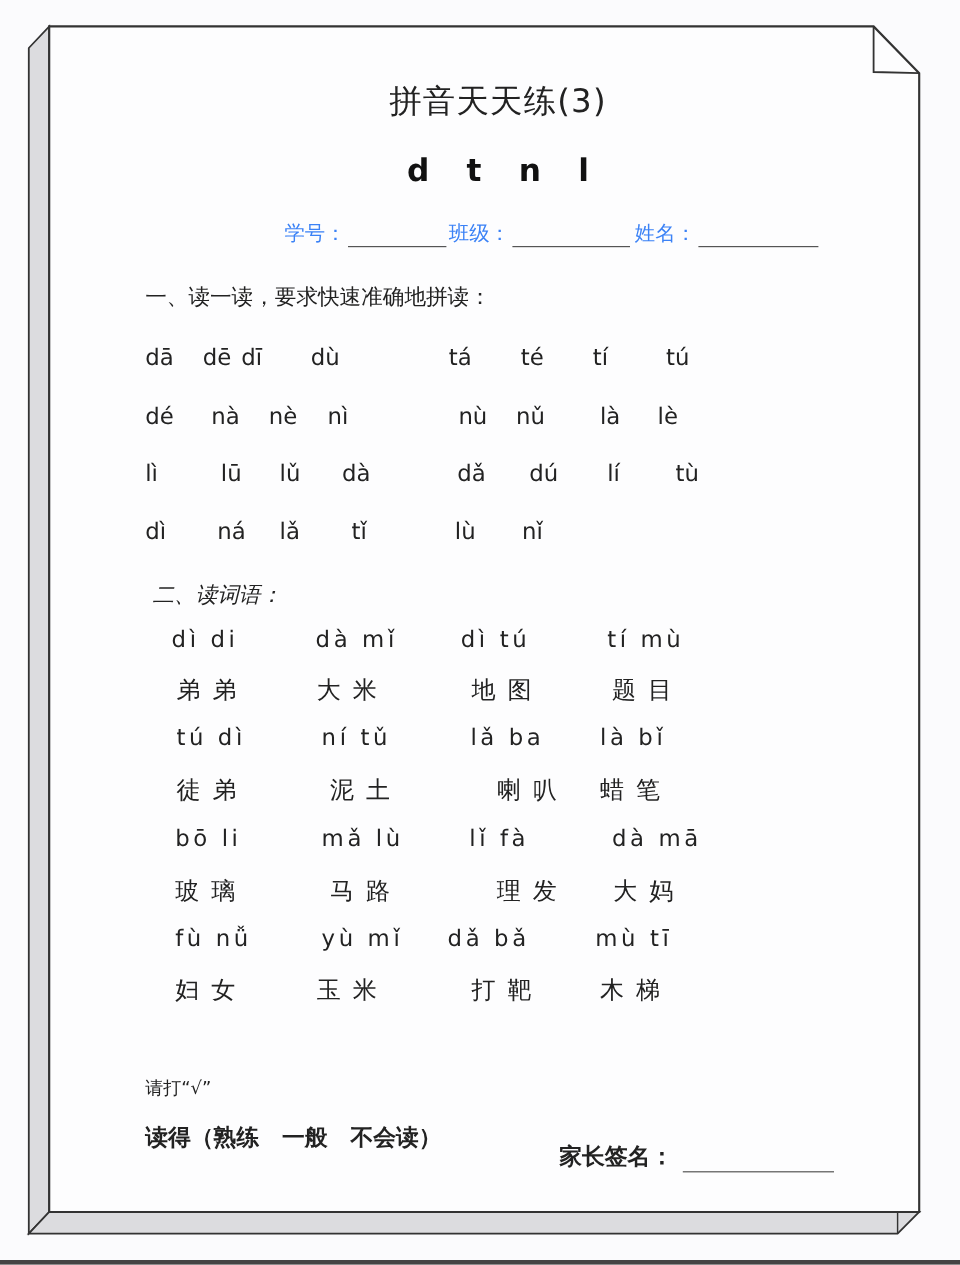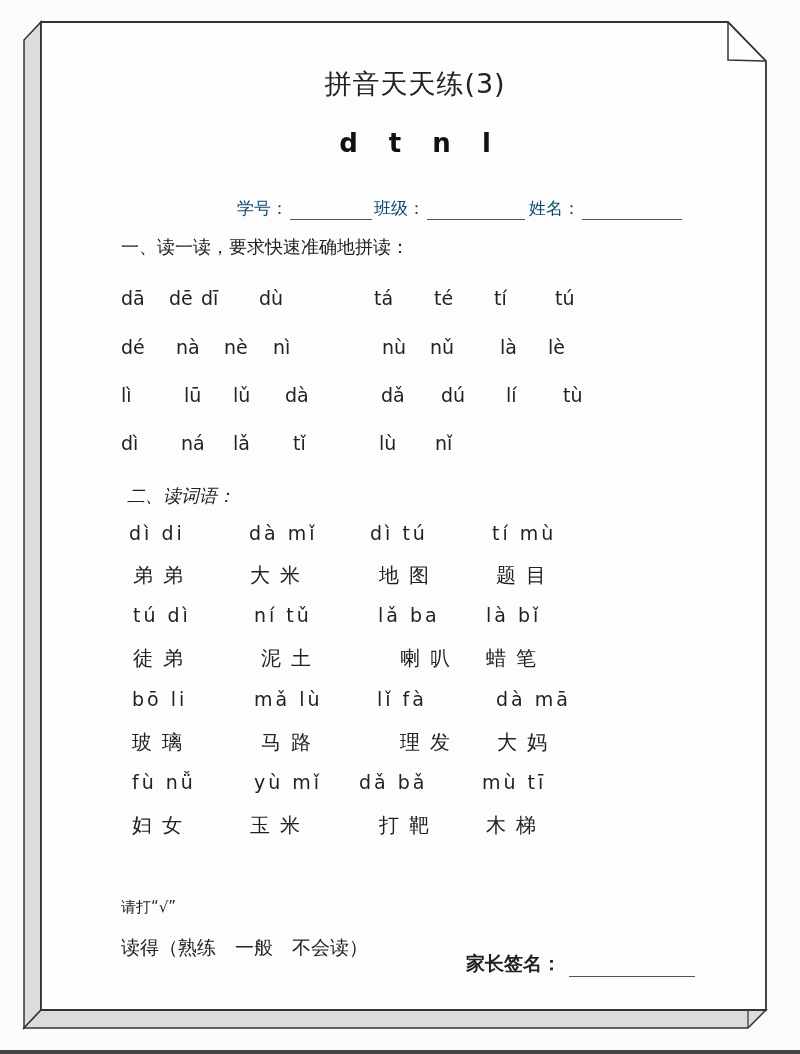--- a/index.html
+++ b/index.html
@@ -14,37 +14,37 @@
 
   .title {
     position: absolute; left: 0; width: 830px; top: 66px; text-align: center;
     font-size: 27px; color: #222; letter-spacing: 1px;
   }
   .letters {
     position: absolute; left: 0; width: 830px; top: 128px; text-align: center;
     font-size: 26px; font-weight: bold; word-spacing: 22px; color: #111;
   }
   .fields {
-    position: absolute; left: 237px; top: 197px; font-size: 17px; color: #0c4a6e;
+    position: absolute; left: 237px; top: 183px; font-size: 17px; color: #3b82f6;
     display: flex; align-items: flex-end;
   }
   .field-label { white-space: nowrap; }
   .blank { display: inline-block; border-bottom: 1.5px solid #555; height: 16px; margin: 0 2px; }
 
   .section-heading { position: absolute; font-size: 18px; color: #222; }
 
   .syllable-row { position: absolute; left: 121px; height: 28px; font-size: 19px; }
   .syl { position: absolute; top: 0; white-space: nowrap; }
 
   .word-row { position: absolute; left: 129px; font-size: 19px; }
-  .word { position: absolute; top: 0; white-space: nowrap; letter-spacing: 3px; }
+  .word { position: absolute; top: 0; white-space: nowrap; letter-spacing: 3px; margin-left: 14px; }
   .han { letter-spacing: 10px; font-size: 20px; }
 
   .hint { position: absolute; left: 121px; top: 898px; font-size: 15px; }
-  .rating { position: absolute; left: 121px; top: 935px; font-size: 19px; font-weight: normal; white-space: nowrap; }
+  .rating { position: absolute; left: 121px; top: 935px; font-size: 19px; font-weight: bold; white-space: nowrap; }
   .sign { position: absolute; left: 466px; top: 935px; font-size: 19px; font-weight: bold; display: flex; align-items: flex-end; margin-top: 16px; }
   .sign .blank { width: 126px; margin-left: 8px; height: 20px; }
 </style>
 </head>
 <body>
 
 <svg class="frame" viewBox="0 0 800 1054">
 
   <polygon points="24,40 41,22 41,1010 24,1028" fill="#dcdcdf" stroke="#333" stroke-width="1.5"></polygon>
 

